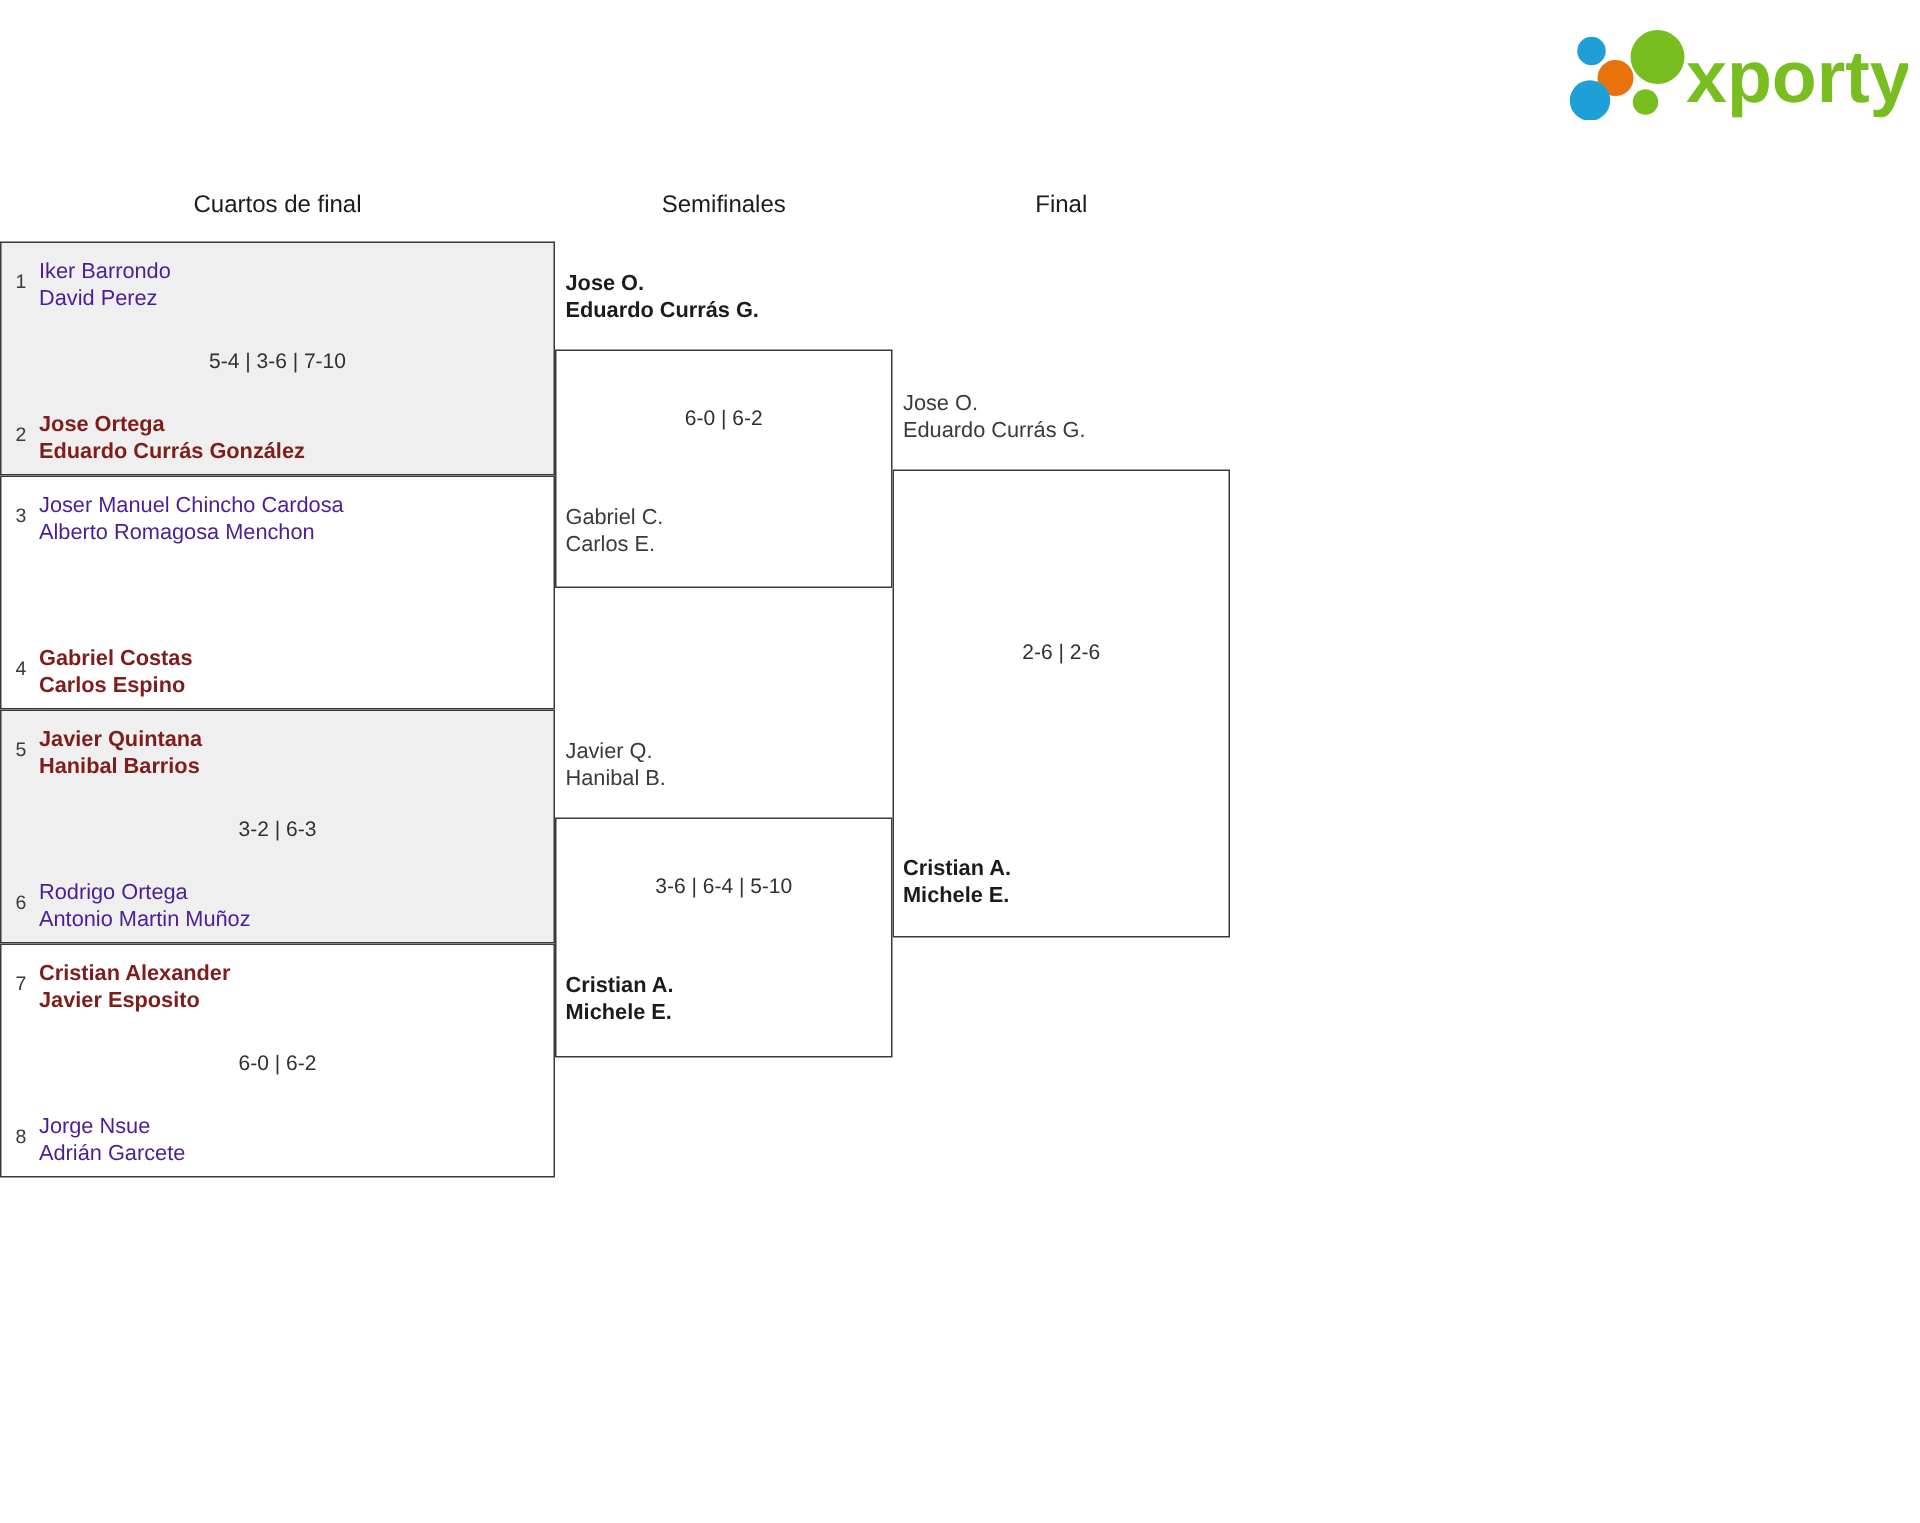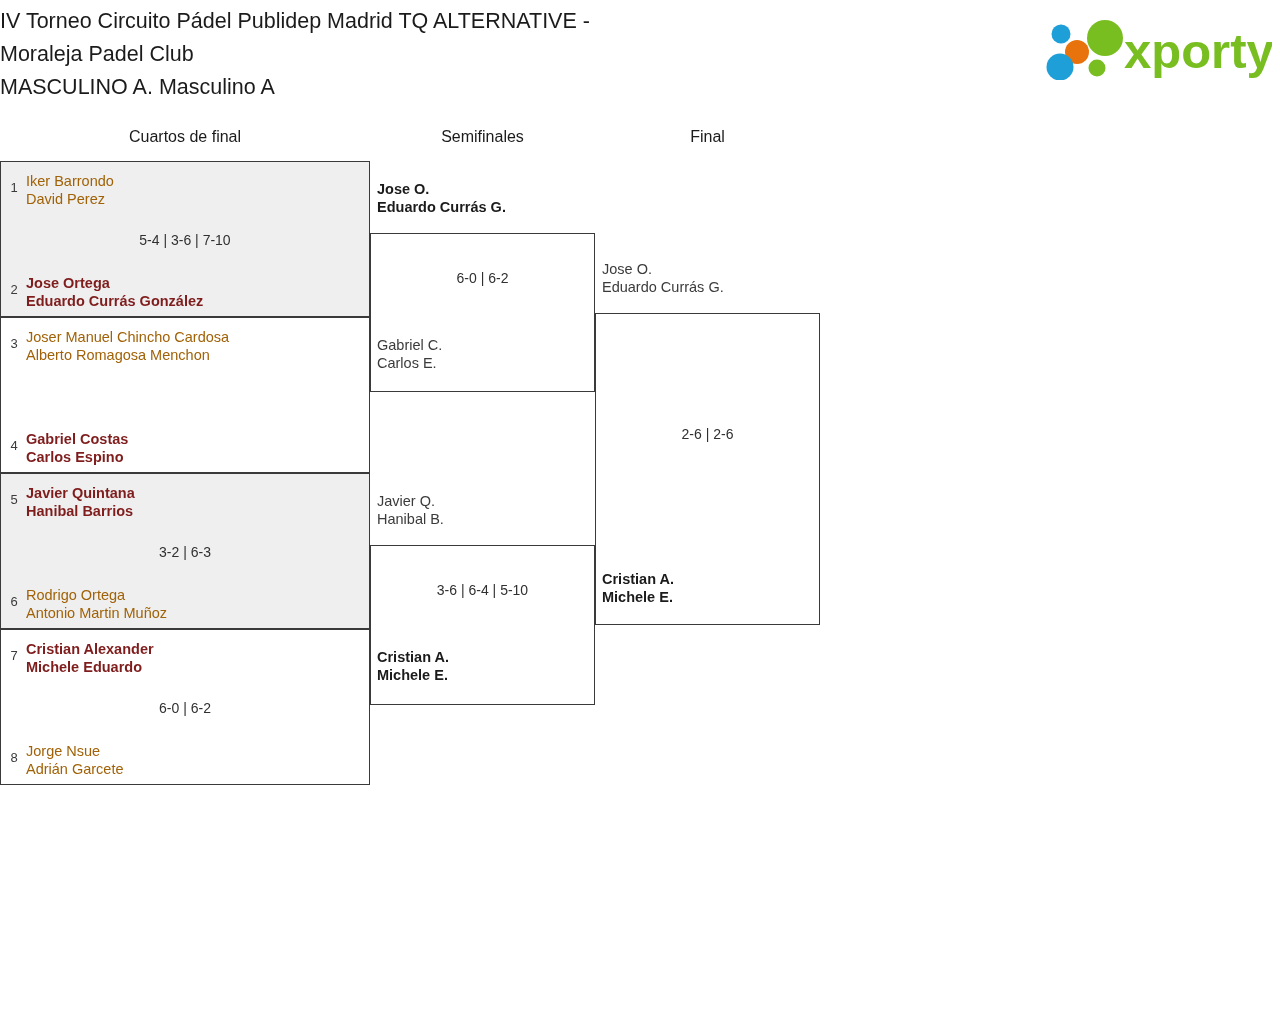--- a/index.html
+++ b/index.html
@@ -82,21 +82,21 @@
   }
   .team {
     position: absolute;
     left: 25px;
     font-size: 14.5px;
     line-height: 18px;
     color: #7f1d1d;
     white-space: pre-line;
   }
   .team.winner { font-weight: 700; }
-  .team.loser  { font-weight: 400; color: #a16207; }
+  .team.loser  { font-weight: 400; color: #4c1d95; }
 
   .qf-team-top    { top: 10px; }
   .qf-seed-top    { top: 18px; }
   .qf-team-bottom { top: 112px; }
   .qf-seed-bottom { top: 120px; }
 
   .qf-score {
     position: absolute;
     left: 0; right: 0;
     top: 70px;
@@ -124,23 +124,20 @@
     line-height: 18px;
     white-space: pre-line;
   }
   .adv-team.winner { font-weight: 700; color: #1b1b1b; }
   .adv-team.loser  { font-weight: 400; color: #3b3b3b; }
 </style>
 </head>
 <body>
 
 <div id="header">
-  <div id="tournament-title">IV Torneo Circuito Pádel Publidep Madrid TQ ALTERNATIVE -
-Moraleja Padel Club
-MASCULINO A. Masculino A</div>
 
   <div id="brand-logo">
     <svg width="230" height="62" viewBox="0 0 230 62" xmlns="http://www.w3.org/2000/svg">
       <circle cx="19" cy="16" r="9.5" fill="#1f9fd8"></circle>
       <circle cx="35" cy="34" r="12" fill="#e8730c"></circle>
       <circle cx="63" cy="20" r="18" fill="#78be20"></circle>
       <circle cx="18" cy="49" r="13.5" fill="#1f9fd8"></circle>
       <circle cx="55" cy="50" r="8.5" fill="#78be20"></circle>
       <text x="82" y="50" font-family="'Liberation Sans', sans-serif" font-size="49" font-weight="700" fill="#78be20">xporty</text>
     </svg>
@@ -178,21 +175,21 @@
 Hanibal Barrios</div>
     <div class="qf-score">3-2 | 6-3</div>
     <div class="seed qf-seed-bottom">6</div>
     <div class="team loser qf-team-bottom">Rodrigo Ortega
 Antonio Martin Muñoz</div>
   </div>
 
   <div class="qf-match plain" style="top:629px; height:156px;">
     <div class="seed qf-seed-top">7</div>
     <div class="team winner qf-team-top">Cristian Alexander
-Michele Eduardo</div>
+Javier Esposito</div>
     <div class="qf-score">6-0 | 6-2</div>
     <div class="seed qf-seed-bottom">8</div>
     <div class="team loser qf-team-bottom">Jorge Nsue
 Adrián Garcete</div>
   </div>
 
   <div class="adv-team winner" style="left:377px; top:180px;">Jose O.
 Eduardo Currás G.</div>
 
   <div class="round-box" style="left:370px; top:233px; width:225px; height:159px;">

